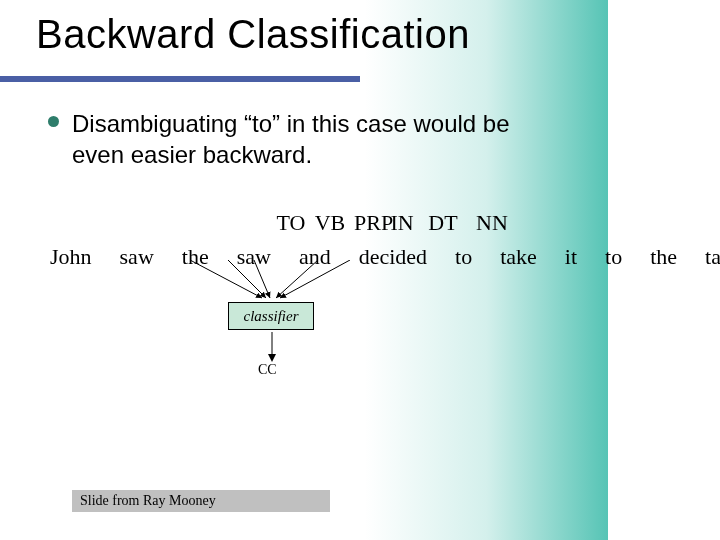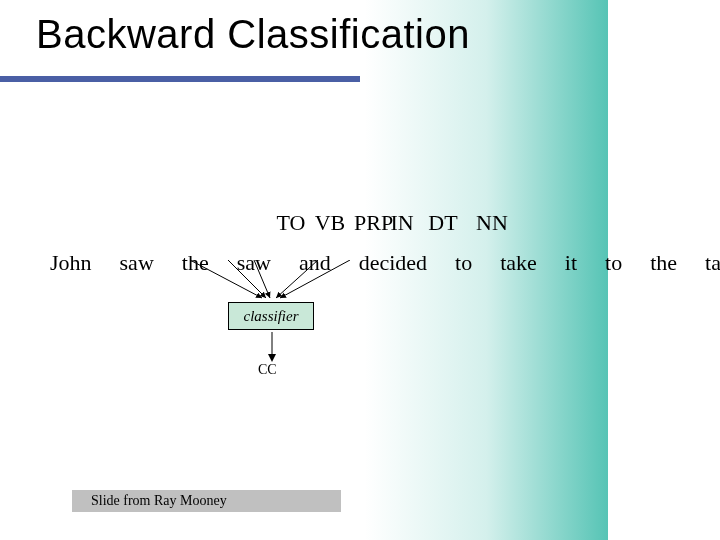--- a/index.html
+++ b/index.html
@@ -64,21 +64,21 @@
     white-space: nowrap;
   }
   .tags-row, .words-row {
     display: flex;
   }
   .tok {
     text-align: center;
     display: inline-block;
   }
   .words-row {
-    margin-top: 14px;
+    margin-top: 8px;
     gap: 28px;
   }
   
   .c-john   { width: 56px; }
   .c-saw1   { width: 44px; }
   .c-the1   { width: 38px; }
   .c-saw2   { width: 44px; }
   .c-and    { width: 44px; }
   .c-decided{ width: 78px; }
   .c-to1    { width: 30px; }
@@ -129,31 +129,35 @@
     position: absolute;
     bottom: 28px;
     left: 72px;
     width: 250px;
     height: 22px;
     background: #c0c0c0;
     font-family: "Times New Roman", Times, serif;
     font-size: 14px;
     color: #000;
     line-height: 22px;
-    padding-left: 19px;
+    padding-left: 8px;
   }
 </style>
 </head>
 <body>
 
 <div class="slide">
 
   <div class="title">Backward Classification</div>
   <div class="title-rule"></div>
 
+  <div class="bullet-row">
+    <span class="bullet-dot"></span>
+    <span>Disambiguating “to” in this case would be even easier backward.</span>
+  </div>
 
   <div class="example">
     <div class="tags-row">
       <span class="tok c-john"></span>
       <span class="tok c-saw1"></span>
       <span class="tok c-the1"></span>
       <span class="tok c-saw2"></span>
       <span class="tok c-and"></span>
       <span class="tok c-to1">TO</span>
       <span class="tok c-take">VB</span>

